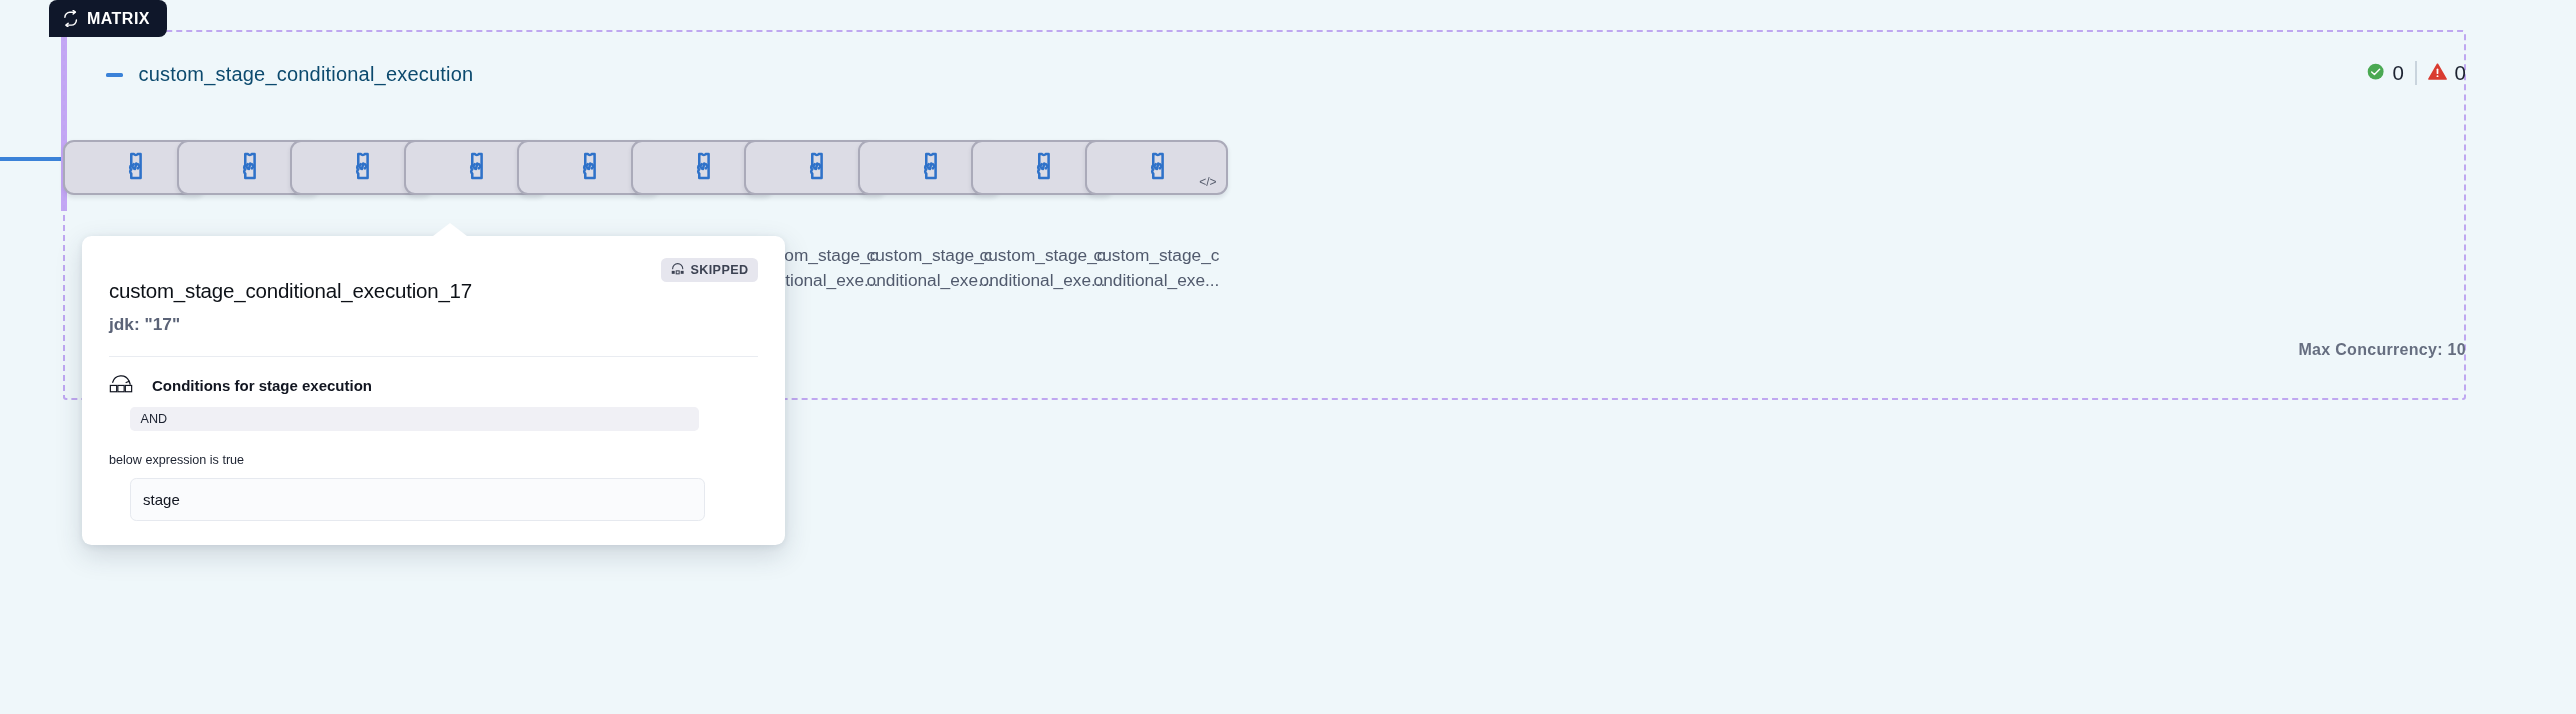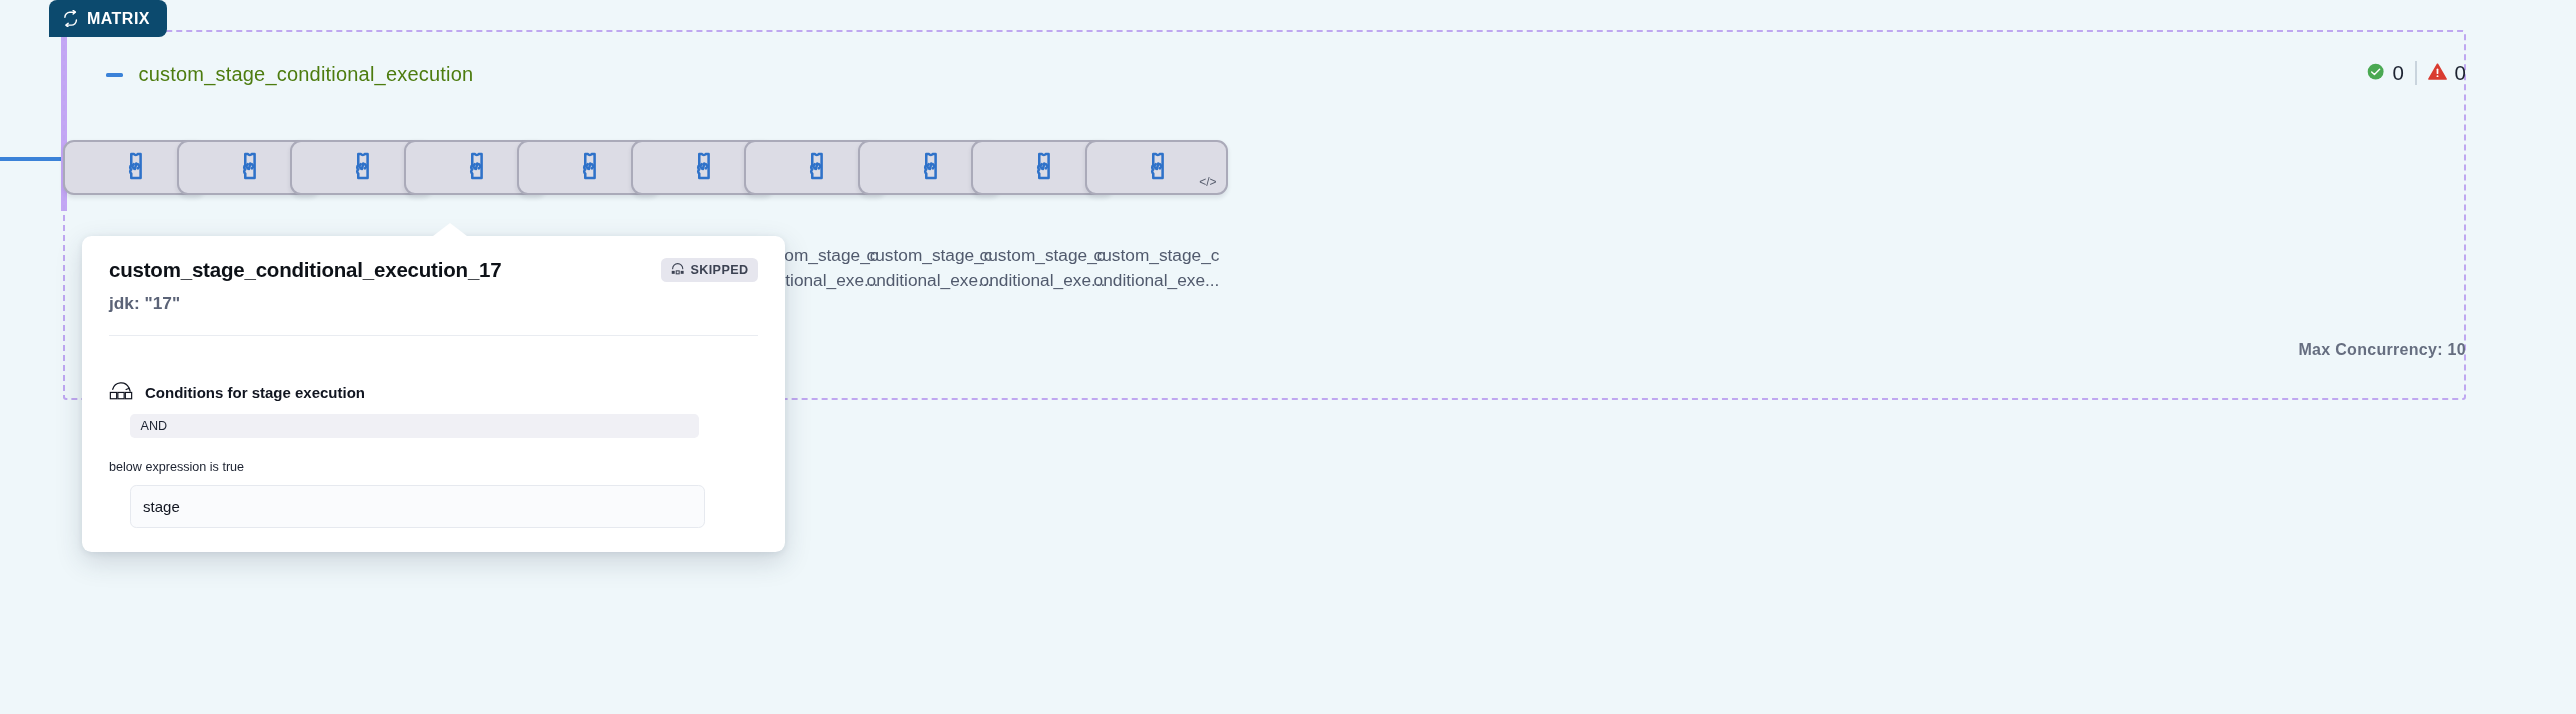--- a/index.html
+++ b/index.html
@@ -28,42 +28,42 @@
   
   .matrix-left-accent {
     position: absolute; left: 61px; top: 30px;
     width: 5.5px; height: 181px; background: #c4a6f5;
   }
 
   
   .matrix-badge {
     position: absolute; left: 49px; top: 0px;
     height: 37px; padding: 0 17.3px 0 12.6px;
-    background: #0c4a6e;
+    background: #0f172a;
     border-radius: 8px 8px 8px 0;
     display: flex; align-items: center; gap: 8px;
     color: #ffffff;
     font-size: 16px; font-weight: 700; letter-spacing: 0.5px;
     z-index: 6;
   }
   .matrix-badge svg { display: block; }
 
   
   .group-header {
     position: absolute; left: 104px; top: 63px;
     display: flex; align-items: center; gap: 14px;
   }
   .collapse-icon {
     width: 20.5px; height: 20.5px; display: flex; align-items: center; justify-content: center;
   }
   .collapse-icon i {
     display:block; width: 17.3px; height: 4px; background: #3b82d8; border-radius: 1.6px;
   }
   .group-title {
-    font-size: 20px; color: #4d7c0f; font-weight: 400; letter-spacing: 0.2px;
+    font-size: 20px; color: #0c4a6e; font-weight: 400; letter-spacing: 0.2px;
     white-space: nowrap;
   }
 
   
   .status-counts {
     position: absolute; right: 110px; top: 61px;
     display: flex; align-items: center; gap: 11px;
   }
   .status-item { display: flex; align-items: center; gap: 8px; }
   .status-num { font-size: 20.5px; color: #1c2230; font-weight: 400; }
@@ -107,35 +107,35 @@
   .popover-arrow {
     position: absolute; left: 351px; top: -12.6px;
     width: 0; height: 0;
     border-left: 17.3px solid transparent;
     border-right: 17.3px solid transparent;
     border-bottom: 13.4px solid #ffffff;
   }
   .pop-head { padding: 22px 27px 0 27px; position: relative; }
   .pop-title-row { display: flex; align-items: flex-start; justify-content: space-between; }
   .pop-title {
-    font-size: 20.5px; font-weight: 700; color: #0d1117; letter-spacing: -0.2px;
+    font-size: 20.5px; font-weight: 400; color: #0d1117; letter-spacing: -0.2px; margin-top: 21px;
   }
   .skipped-badge {
     display: flex; align-items: flex-start; gap: 6.3px;
     background: #e6e6ee; color: #3c4252;
     border-radius: 5.5px; padding: 4.7px 9.5px;
     font-size: 12.6px; font-weight: 700; letter-spacing: 0.4px;
   }
   .pop-sub {
     margin-top: 11px; font-size: 17.3px; font-weight: 700; color: #5b6377;
   }
   .pop-divider { margin-top: 20.5px; height: 0.8px; background: #e9ecf1; }
 
   .pop-body { padding: 17.3px 27px 24px 27px; }
-  .cond-head { display: flex; align-items: center; gap: 12px; margin-top: 28px; }
+  .cond-head { display: flex; align-items: center; gap: 19px; }
   .cond-head-title { font-size: 15px; font-weight: 700; color: #111520; }
   .cond-desc { margin-top: 12.6px; font-size: 12.6px; color: #1c2230; }
   .cond-field {
     margin-top: 9.5px; margin-left: 20.5px;
     background: #f0f0f5; border-radius: 4.7px;
     height: 24px; display: flex; align-items: center;
     padding: 10px 11px; font-size: 12.6px; color: #1c2230;
     width: 569px;
   }
   .cond-sublabel { margin-top: 22px; font-size: 12.6px; color: #1c2230; }

